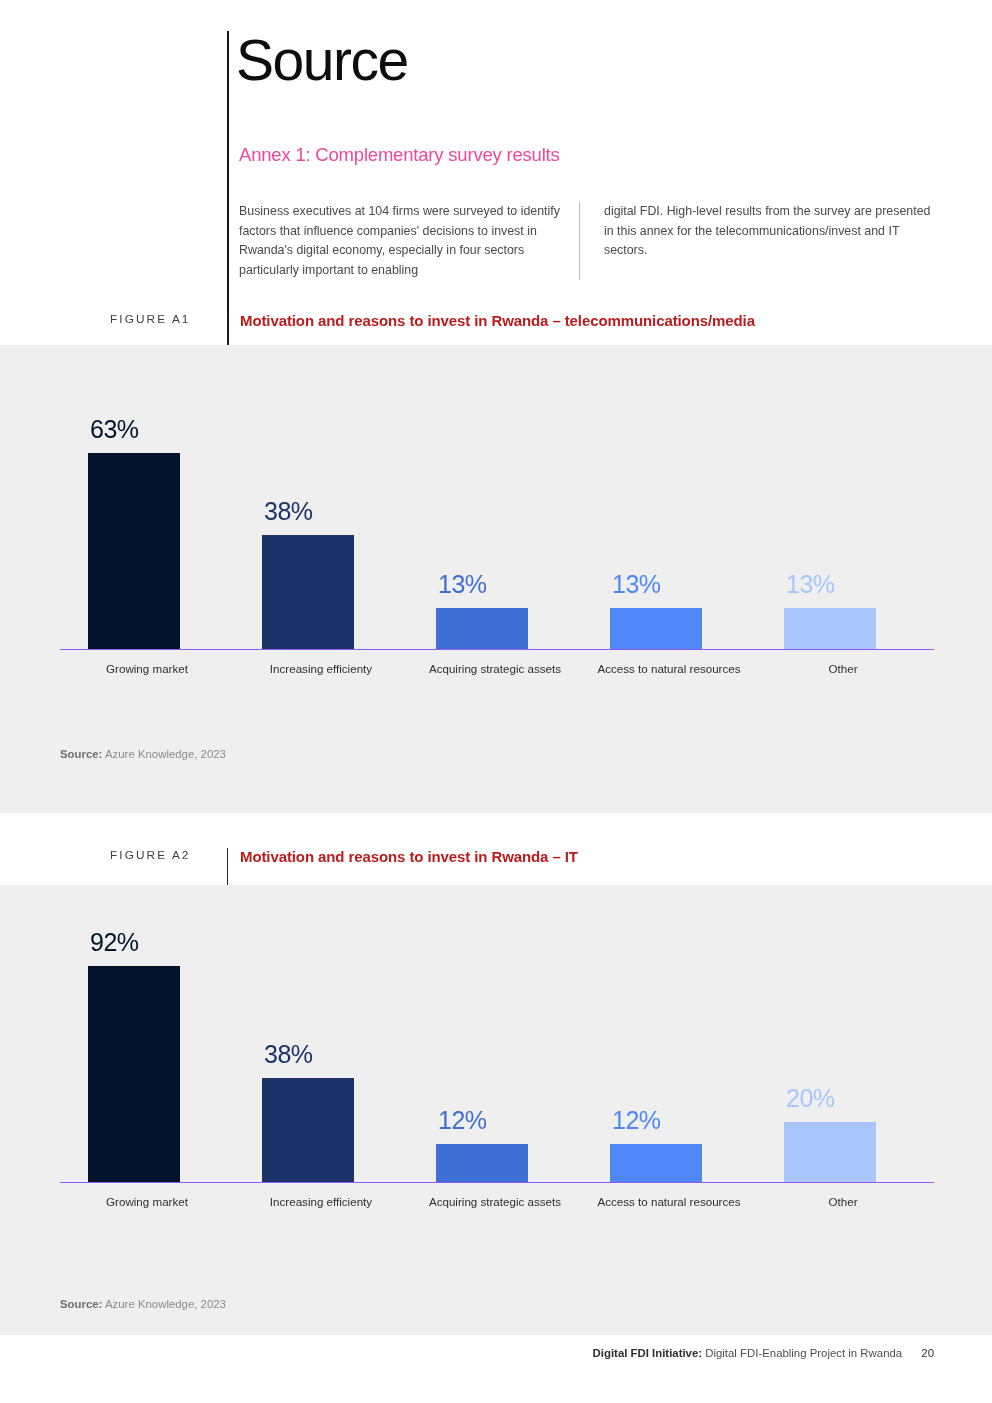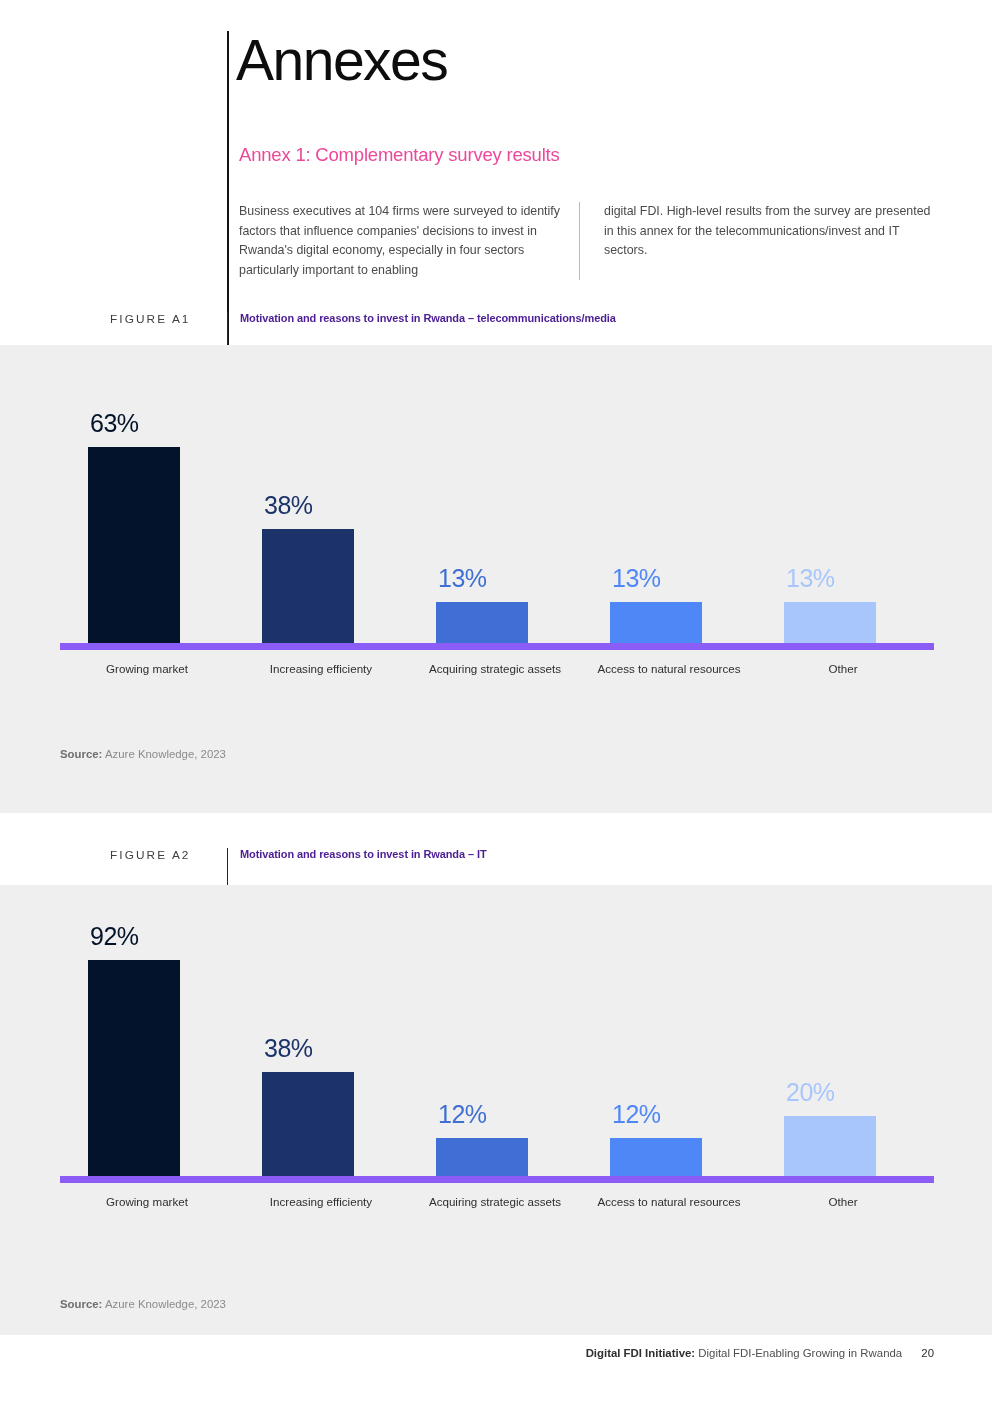--- a/index.html
+++ b/index.html
@@ -69,23 +69,23 @@
   }
   .fig-caption-row.a1 { top: 312px; }
   .fig-label {
     font-size: 11.8px;
     letter-spacing: 2.1px;
     color: #3d3d3d;
     width: 117px;
     font-weight: 400;
   }
   .fig-title {
-    font-size: 11px;
+    font-size: 15px;
     font-weight: 700;
-    color: #4c1d95;
+    color: #b91c1c;
     padding-left: 12px;
     letter-spacing: -0.1px;
   }
 
   
   .panel {
     position: absolute;
     left: 0; width: 992px;
     background: #efefef;
   }
@@ -96,21 +96,21 @@
     position: absolute;
     left: 60px;
     width: 874px;
   }
   #chart-1 { top: 35px; height: 320px; }
   #chart-2 { top: 28px; height: 320px; }
 
   .plot {
     position: relative;
     height: 270px;
-    border-bottom: 7px solid #8b5cf6;
+    border-bottom: 1px solid #8b5cf6;
   }
   .bar-group {
     position: absolute;
     bottom: 0;
     width: 174px;
     height: 100%;
     display: flex;
     flex-direction: column;
     justify-content: flex-end;
     align-items: center;
@@ -171,21 +171,21 @@
   }
   .footer b { font-weight: 700; color: #2f2f2f; }
   .footer .pg { margin-left: 16px; font-weight: 400; color: #2f2f2f; margin-top: 16px; }
 </style>
 </head>
 <body>
 
 <div class="top-section">
   <div class="vrule"></div>
 
-  <h1 class="page-title">Annexes</h1>
+  <h1 class="page-title">Source</h1>
 
   <h2 class="annex-subtitle">Annex 1: Complementary survey results</h2>
 
   <div class="intro-cols">
     <p class="intro-col left">Business executives at 104 firms were surveyed to identify factors that influence companies' decisions to invest in Rwanda's digital economy, especially in four sectors particularly important to enabling</p>
     <p class="intro-col right">digital FDI. High-level results from the survey are presented in this annex for the telecommunications/invest and IT sectors.</p>
   </div>
 
   <div class="fig-caption-row a1">
     <span class="fig-label">FIGURE A1</span>
@@ -271,15 +271,15 @@
       </div>
   </div>
   <div class="source" id="source-2">
     <b>Source:</b>
     <span>Azure Knowledge, 2023</span>
   </div>
 </div>
 
 <div class="footer">
   <b>Digital FDI Initiative:</b>
-  <span>Digital FDI-Enabling Growing in Rwanda</span>
+  <span>Digital FDI-Enabling Project in Rwanda</span>
   <span class="pg">20</span>
 </div>
 
 </body></html>

